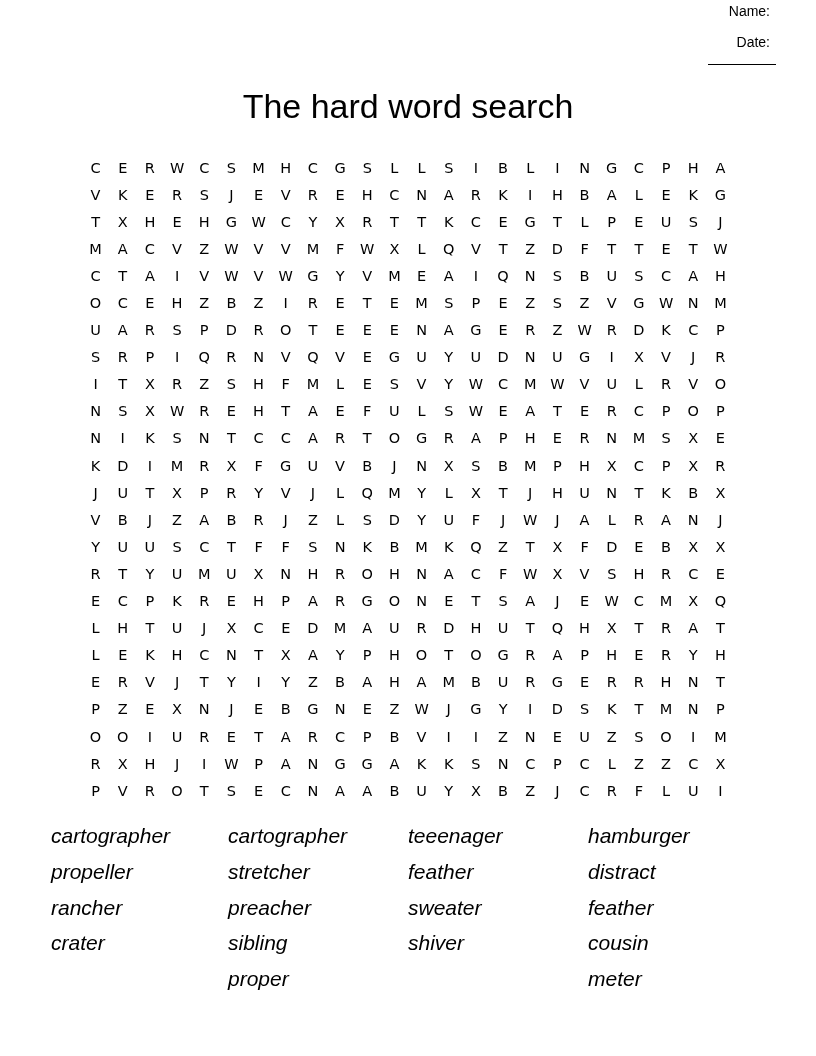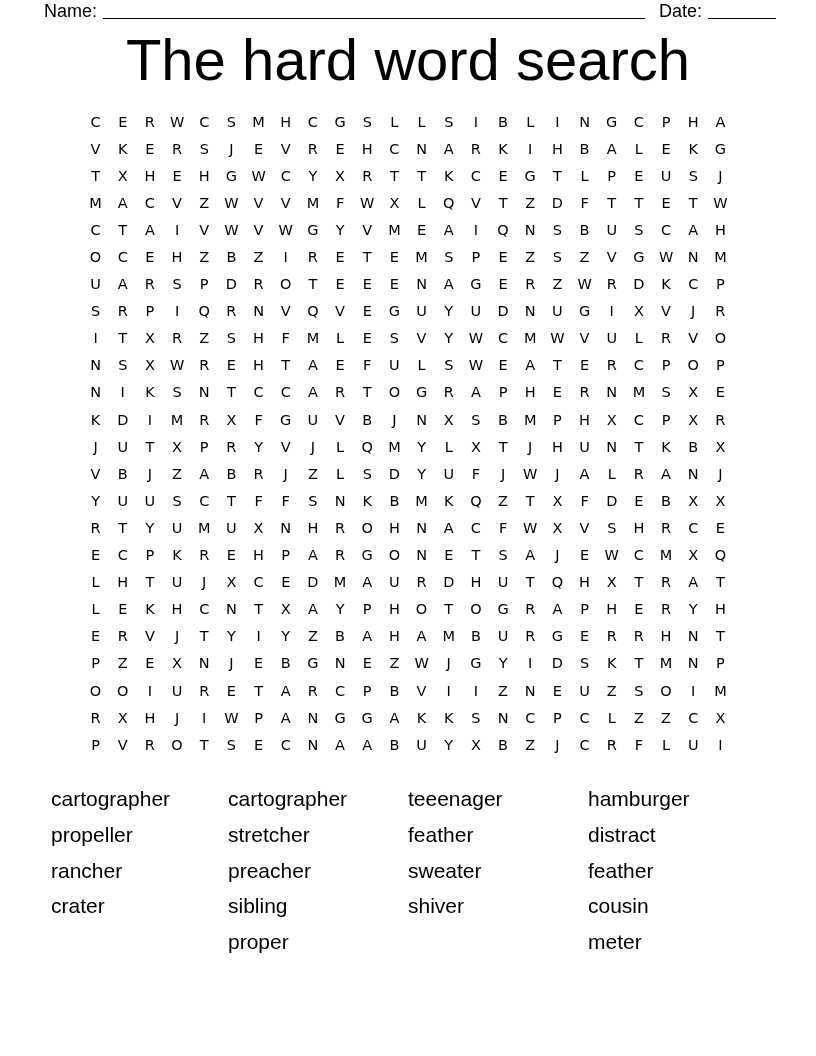--- a/index.html
+++ b/index.html
@@ -14,41 +14,42 @@
   .page {
     width: 816px;
     height: 1056px;
     position: relative;
   }
   
   .header {
     display: flex;
     align-items: flex-end;
     padding: 3px 40px 0 44px;
-    font-size: 18px;
+    font-size: 14px;
     line-height: 16px;
+    flex-direction: column;
   }
   .name-label { white-space: nowrap; margin-right: 6px; }
   .name-line {
     flex: 1 1 auto;
     border-bottom: 1.2px solid #000;
     height: 15px;
     margin-right: 14px;
   }
   .date-label { white-space: nowrap; margin-right: 6px; }
   .date-line {
     width: 68px;
     border-bottom: 1.2px solid #000;
     height: 15px;
   }
   
   .title {
     margin-top: 14px;
     text-align: center;
-    font-size: 58px;
+    font-size: 34px;
     line-height: 54px;
     font-weight: 400;
     letter-spacing: 0px;
     font-family: "Liberation Sans", "DejaVu Sans", sans-serif;
   }
   
   .letter-grid {
     margin: 21px auto 0 auto;
     width: 652px;
     display: grid;
@@ -58,23 +59,24 @@
   .cell {
     display: flex;
     align-items: center;
     justify-content: center;
     font-size: 14.5px;
     font-weight: 500;
     font-family: "DejaVu Sans", sans-serif;
   }
   
   .word-list {
-    margin: 23px 0 0 51px;
+    margin: 14px 0 0 51px;
     display: grid;
     grid-template-columns: 177px 180px 180px auto;
+    font-style: italic;
   }
   .word-col { display: block; }
   .word {
     font-size: 21px;
     line-height: 35.7px;
     font-family: "Liberation Sans", "DejaVu Sans", sans-serif;
   }
 </style>
 </head>
 <body>

